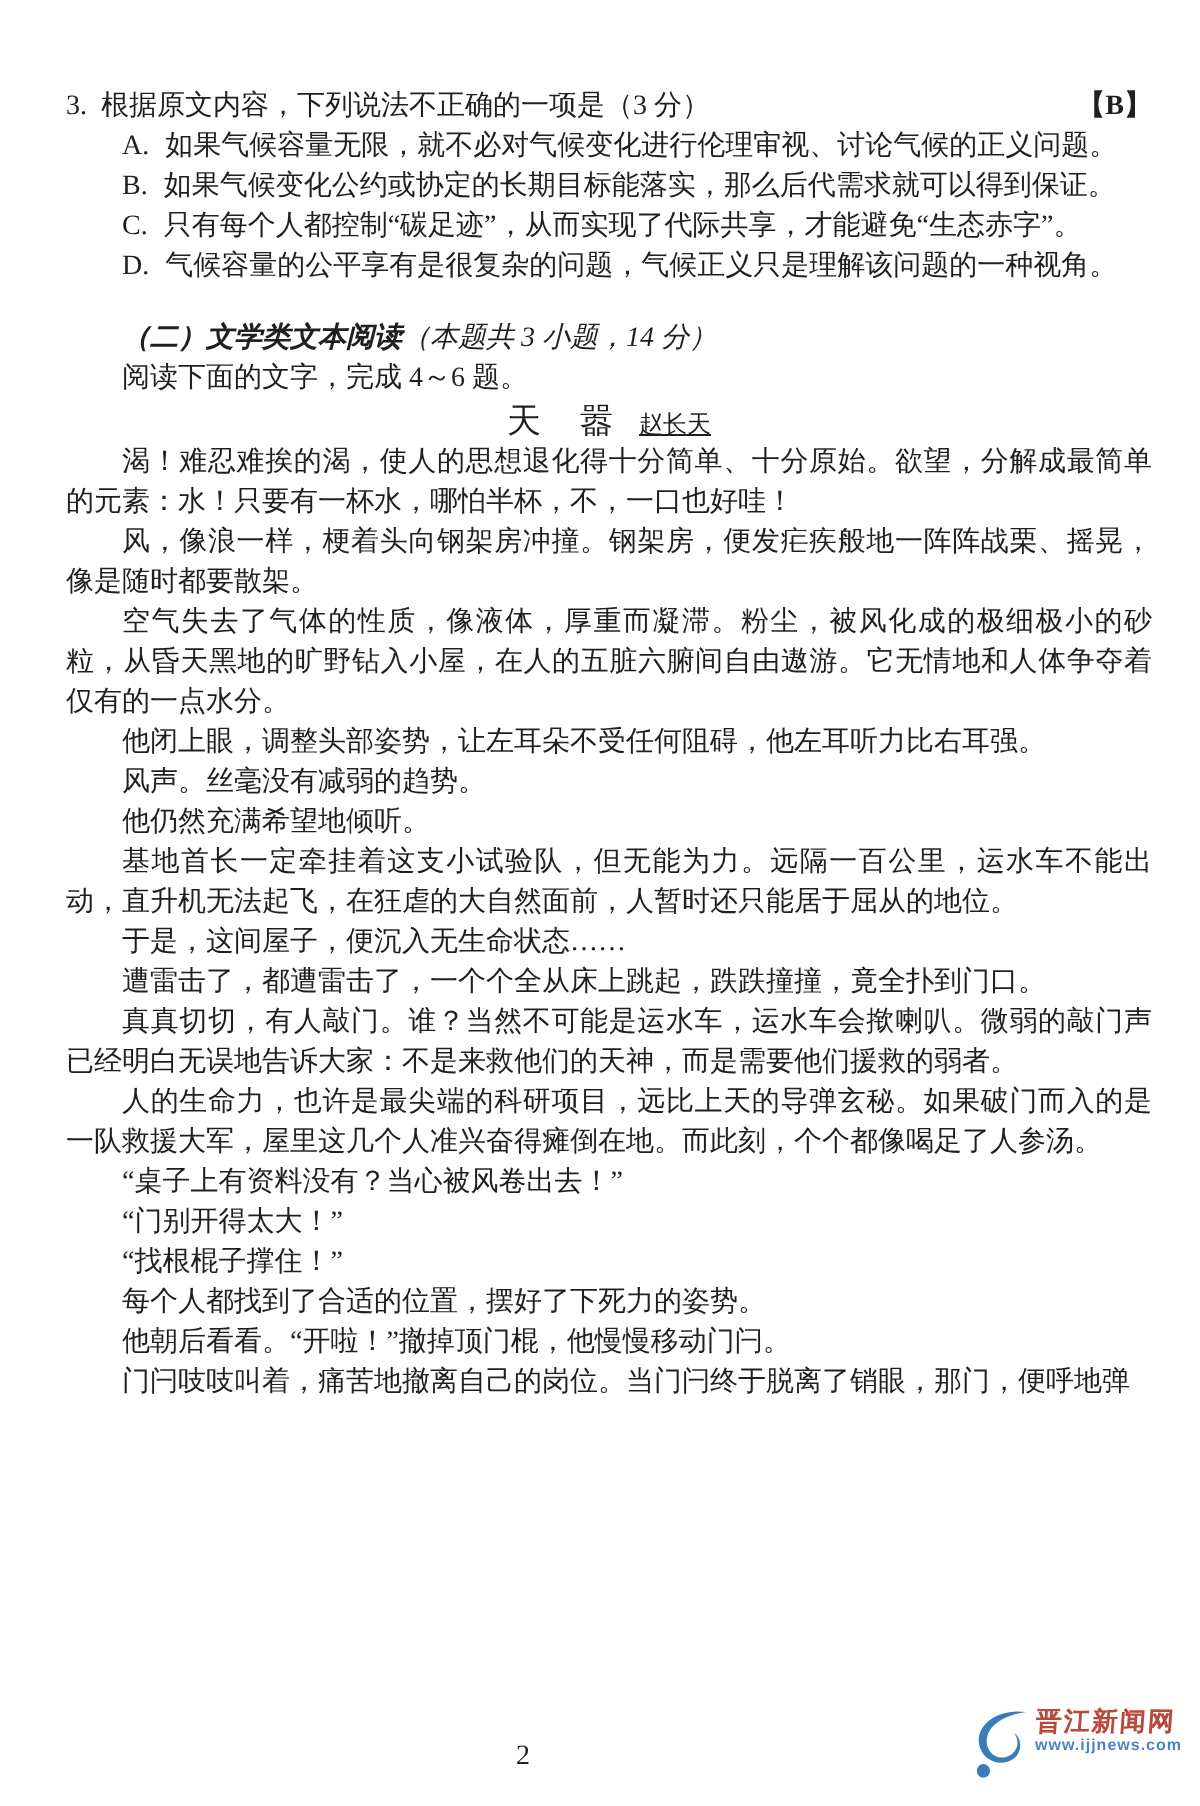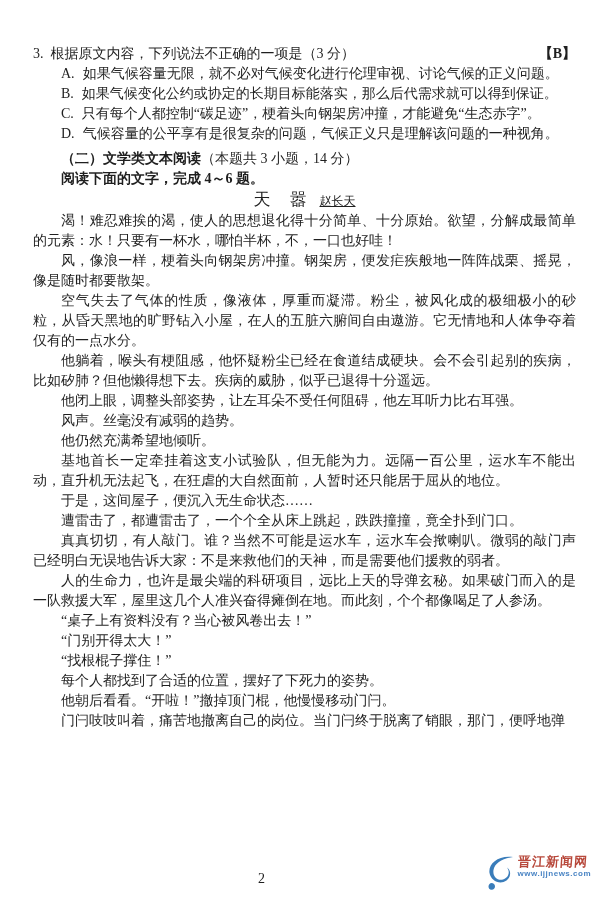--- a/index.html
+++ b/index.html
@@ -16,23 +16,23 @@
     font-size: 14px;
     line-height: 20px;
     color: #1f1f1f;
   }
   .q-line { display: flex; align-items: baseline; }
   .q-num { margin-right: 7px; flex: none; }
   .q-answer { margin-left: auto; font-weight: bold; flex: none; }
   .options { padding-left: 28px; }
   .option-row { display: flex; align-items: baseline; }
   .opt-label { margin-right: 8px; flex: none; }
-  .section-heading { margin-top: 5px; text-indent: 2em; }
+  .section-heading { margin-top: 16px; text-indent: 2em; font-style: italic; }
   .bold { font-weight: bold; }
-  .instruction { text-indent: 2em; font-weight: bold; }
+  .instruction { text-indent: 2em; }
   .title-line { text-align: center; height: 22px; line-height: 22px; margin: 0; }
   .story-title { font-size: 17px; letter-spacing: 1px; }
   .story-author { font-size: 12px; margin-left: 12px; text-decoration: underline; }
   .story-body p { margin: 0; text-indent: 2em; text-align: justify; }
   .page-number {
     position: absolute;
     bottom: 14px;
     left: 258px;
     font-size: 14px;
   }
@@ -81,21 +81,21 @@
         <span class="opt-text">如果气候容量无限，就不必对气候变化进行伦理审视、讨论气候的正义问题。</span>
       </div>
 
       <div class="option-row">
         <span class="opt-label">B.</span>
         <span class="opt-text">如果气候变化公约或协定的长期目标能落实，那么后代需求就可以得到保证。</span>
       </div>
 
       <div class="option-row">
         <span class="opt-label">C.</span>
-        <span class="opt-text">只有每个人都控制“碳足迹”，梗着头向钢架房冲撞，才能避免“生态赤字”。</span>
+        <span class="opt-text">只有每个人都控制“碳足迹”，从而实现了代际共享，才能避免“生态赤字”。</span>
       </div>
 
       <div class="option-row">
         <span class="opt-label">D.</span>
         <span class="opt-text">气候容量的公平享有是很复杂的问题，气候正义只是理解该问题的一种视角。</span>
       </div>
     </div>
 
   <div class="section-heading">
     <span class="bold">（二）文学类文本阅读</span><span>（本题共 3 小题，14 分）</span>
@@ -108,21 +108,20 @@
   </div>
 
   <div class="story-body">
 
       <p>渴！难忍难挨的渴，使人的思想退化得十分简单、十分原始。欲望，分解成最简单的元素：水！只要有一杯水，哪怕半杯，不，一口也好哇！</p>
 
       <p>风，像浪一样，梗着头向钢架房冲撞。钢架房，便发疟疾般地一阵阵战栗、摇晃，像是随时都要散架。</p>
 
       <p>空气失去了气体的性质，像液体，厚重而凝滞。粉尘，被风化成的极细极小的砂粒，从昏天黑地的旷野钻入小屋，在人的五脏六腑间自由遨游。它无情地和人体争夺着仅有的一点水分。</p>
 
-      <p>他躺着，喉头有梗阻感，他怀疑粉尘已经在食道结成硬块。会不会引起别的疾病，比如矽肺？但他懒得想下去。疾病的威胁，似乎已退得十分遥远。</p>
 
       <p>他闭上眼，调整头部姿势，让左耳朵不受任何阻碍，他左耳听力比右耳强。</p>
 
       <p>风声。丝毫没有减弱的趋势。</p>
 
       <p>他仍然充满希望地倾听。</p>
 
       <p>基地首长一定牵挂着这支小试验队，但无能为力。远隔一百公里，运水车不能出动，直升机无法起飞，在狂虐的大自然面前，人暂时还只能居于屈从的地位。</p>
 
 

